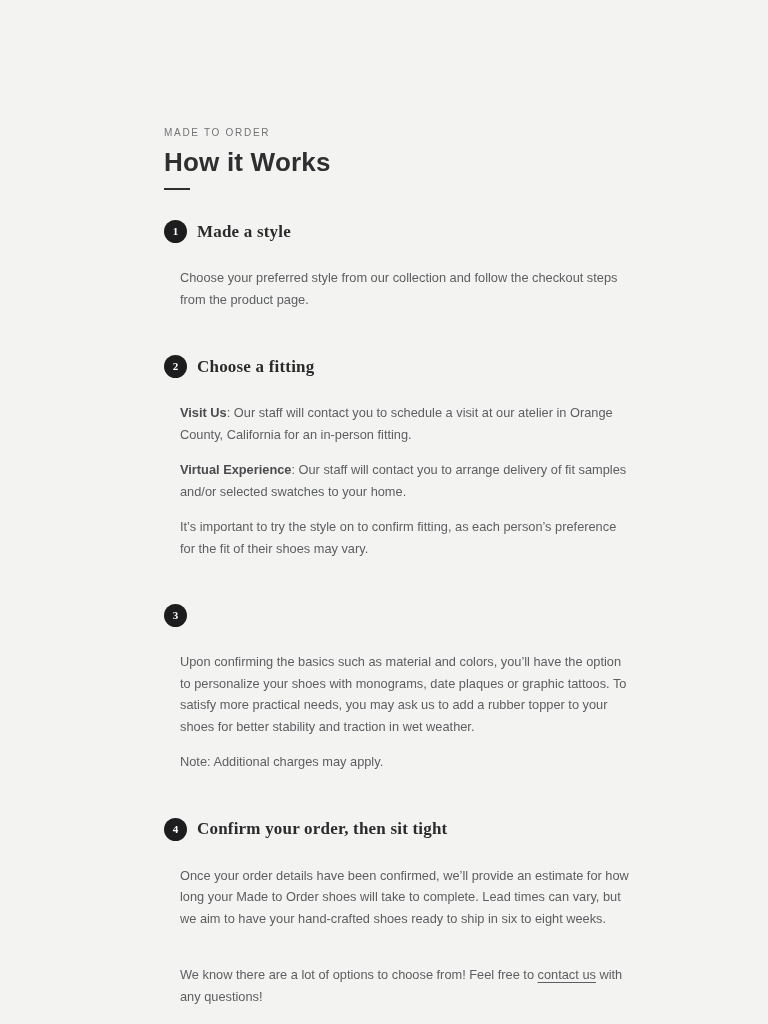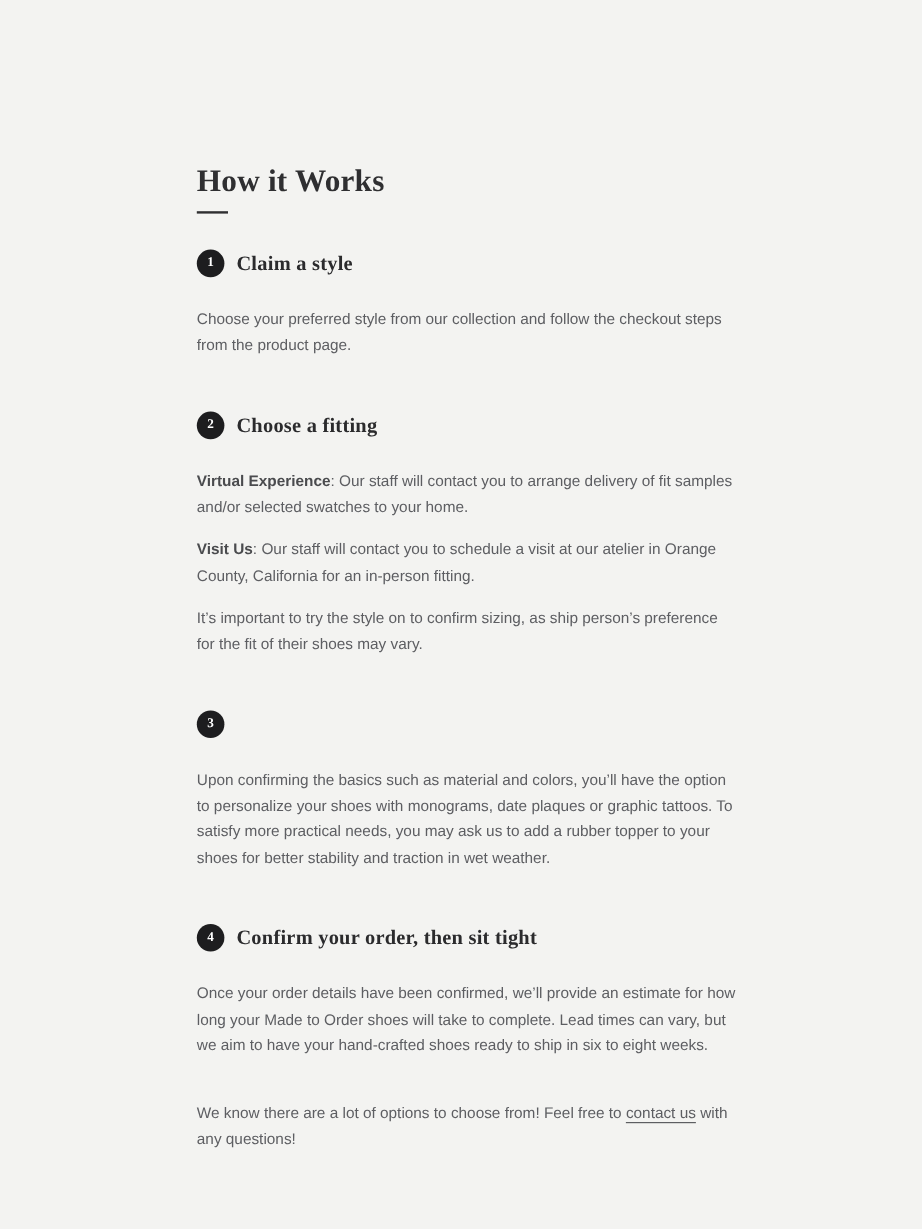--- a/index.html
+++ b/index.html
@@ -16,21 +16,21 @@
     padding: 127px 0 0 164px;
     width: 620px;
   }
   .eyebrow {
     font-size: 10px;
     letter-spacing: 1.7px;
     color: #737376;
     font-weight: 400;
   }
   .page-title {
-    font-family: Liberation Serif, serif;
+    font-family: Liberation Sans, sans-serif;
     font-weight: 700;
     font-size: 26px;
     letter-spacing: 0.2px;
     color: #2f2f31;
     margin: 9px 0 0 0;
   }
   .title-rule {
     width: 26px;
     height: 2px;
     background: #2f2f31;
@@ -64,61 +64,63 @@
     font-size: 17px;
     letter-spacing: 0.2px;
     color: #2b2b2d;
     margin: 0;
   }
   .body-p {
     width: 452px;
     font-size: 12.8px;
     line-height: 21.5px;
     color: #5d5e62;
-    margin: 0 0 14px 0;
+    margin: 0 0 14px 16px;
   }
   .body-p:last-child { margin-bottom: 0; }
   .body-p b { font-weight: 700; color: #4a4b4e; }
   .body-p a {
     color: #5d5e62;
     text-decoration: underline;
     text-underline-offset: 3px;
     cursor: pointer;
   }
   .footer-note { margin-top: 35px; }
 </style>
 </head>
 <body>
 
 <div class="wrap">
+  <div class="eyebrow">MADE TO ORDER</div>
   <h1 class="page-title">How it Works</h1>
   <div class="title-rule"></div>
 
   <div class="steps">
       <section class="step">
         <div class="step-head">
           <span class="badge">1</span>
-          <h2 class="step-title">Claim a style</h2>
+          <h2 class="step-title">Made a style</h2>
         </div>
         <p class="body-p"><span>Choose your preferred style from our collection and follow the checkout steps from the product page.</span></p>
       </section>
       <section class="step">
         <div class="step-head">
           <span class="badge">2</span>
           <h2 class="step-title">Choose a fitting</h2>
         </div>
+        <p class="body-p"><b>Visit Us</b><span>: Our staff will contact you to schedule a visit at our atelier in Orange County, California for an in-person fitting.</span></p>
         <p class="body-p"><b>Virtual Experience</b><span>: Our staff will contact you to arrange delivery of fit samples and/or selected swatches to your home.</span></p>
-        <p class="body-p"><b>Visit Us</b><span>: Our staff will contact you to schedule a visit at our atelier in Orange County, California for an in-person fitting.</span></p>
-        <p class="body-p"><span>It’s important to try the style on to confirm sizing, as ship person’s preference for the fit of their shoes may vary.</span></p>
+        <p class="body-p"><span>It’s important to try the style on to confirm fitting, as each person’s preference for the fit of their shoes may vary.</span></p>
       </section>
       <section class="step">
         <div class="step-head">
           <span class="badge">3</span>
         </div>
         <p class="body-p"><span>Upon confirming the basics such as material and colors, you’ll have the option to personalize your shoes with monograms, date plaques or graphic tattoos. To satisfy more practical needs, you may ask us to add a rubber topper to your shoes for better stability and traction in wet weather.</span></p>
+        <p class="body-p"><span>Note: Additional charges may apply.</span></p>
       </section>
       <section class="step">
         <div class="step-head">
           <span class="badge">4</span>
           <h2 class="step-title">Confirm your order, then sit tight</h2>
         </div>
         <p class="body-p"><span>Once your order details have been confirmed, we’ll provide an estimate for how long your Made to Order shoes will take to complete. Lead times can vary, but we aim to have your hand-crafted shoes ready to ship in six to eight weeks.</span></p>
       </section>
     </div>
 

